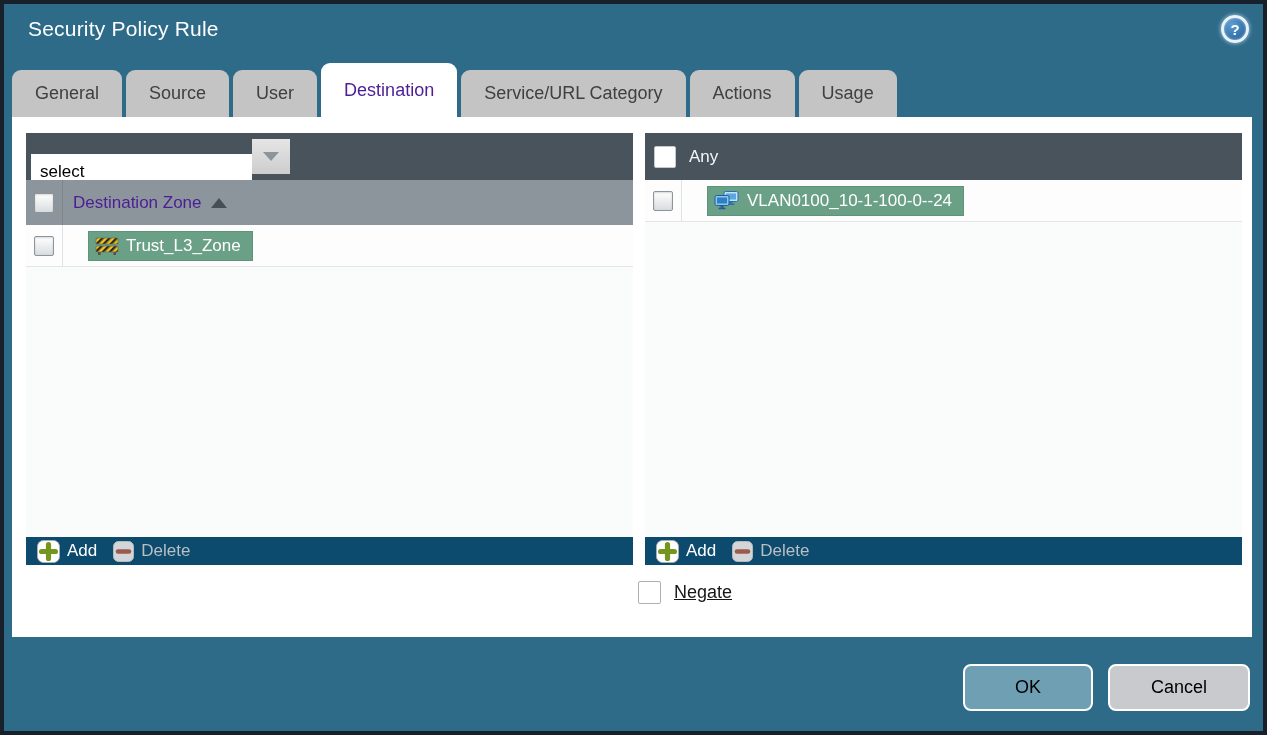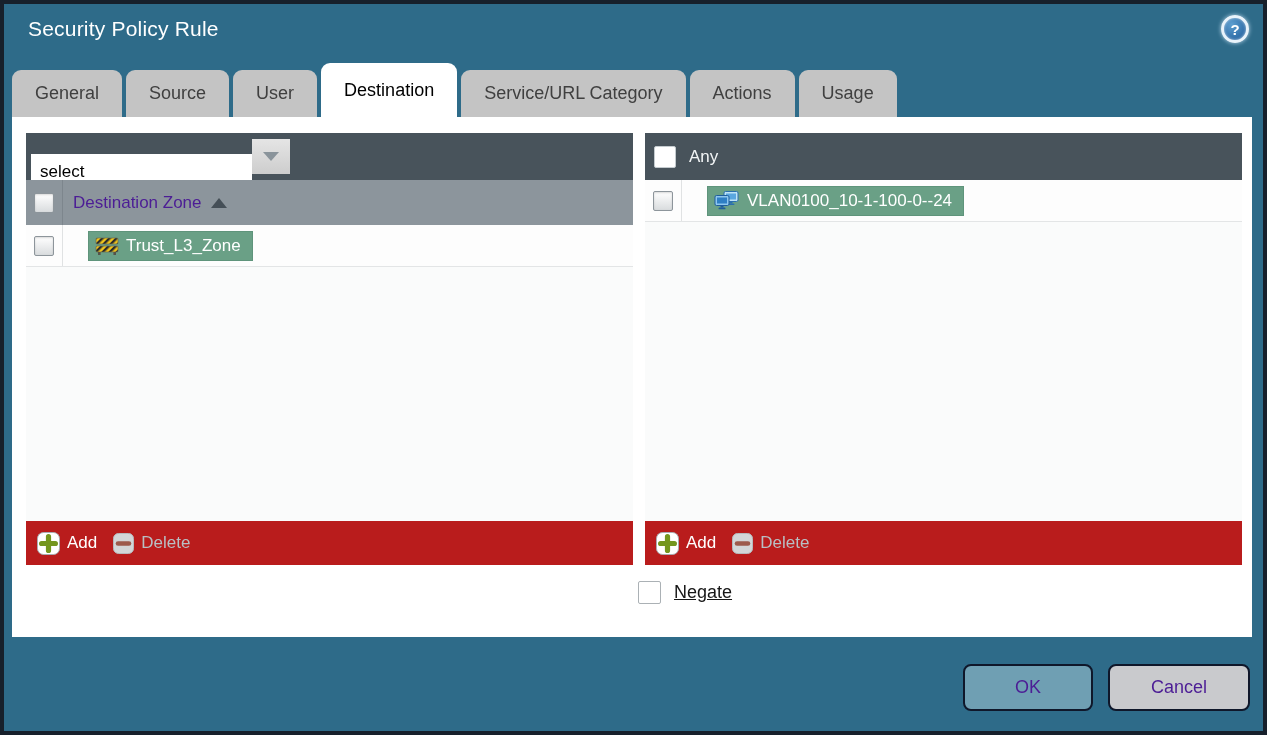--- a/index.html
+++ b/index.html
@@ -32,21 +32,21 @@
     display:flex; align-items:flex-end; gap:4px; z-index:2;
   }
   .tab {
     height:47px; padding:0 23px;
     background:#c4c4c4; color:#404040;
     border-radius:9px 9px 0 0;
     display:flex; align-items:center; justify-content:center;
     font-size:18px; cursor:pointer; white-space:nowrap;
   }
   .tab.active {
-    height:54px; background:#ffffff; color:#000000;
+    height:54px; background:#ffffff; color:#4c1d95;
   }
 
   .dialog-body {
     position:absolute; left:8px; top:113px;
     width:1240px; height:520px;
     background:#ffffff;
   }
 
   .panel { position:absolute; display:flex; flex-direction:column; }
   .panel-left  { left:14px;  top:16px; width:607px; height:432px; }
@@ -103,21 +103,21 @@
     border-right:1px solid #e0e2e3;
   }
   .chip {
     margin-left:25px; height:30px;
     background:#6aa086; border:1px solid #5f947b;
     display:inline-flex; align-items:center; gap:7px;
     padding:0 11px 0 6px; color:#ffffff; font-size:17px;
   }
 
   .panel-footer {
-    height:44px; background:#b91c1c; flex:0 0 auto;
+    height:28px; background:#0c4a6e; flex:0 0 auto;
     display:flex; align-items:center; padding-left:11px;
   }
   .footer-btn { display:flex; align-items:center; gap:7px; cursor:pointer; }
   .footer-btn .lbl { color:#ffffff; font-size:17px; }
   .footer-btn.disabled { cursor:default; }
   .footer-btn.disabled .lbl { color:#b9bfc3; }
   .footer-btn + .footer-btn { margin-left:16px; }
 
   .checkbox {
     width:20px; height:20px; border-radius:2px;
@@ -138,23 +138,23 @@
   }
 
   .negate-row {
     position:absolute; left:626px; top:464px;
     display:flex; align-items:center; gap:13px;
   }
   .negate-row .lbl { font-size:18px; color:#161616;text-decoration:underline; }
 
   .dlg-btn {
     position:absolute; top:660px; height:47px;
-    border:2px solid #0f172a; border-radius:8px;
-    display:flex; align-items:center; justify-content:center;
-    font-size:18px; color:#4c1d95; cursor:pointer;
+    border:2px solid #ffffff; border-radius:8px;
+    display:flex; align-items:center; justify-content:center;
+    font-size:18px; color:#000000; cursor:pointer;
   }
   .ok-btn     { left:959px;  width:130px; background:#6f9fb3; }
   .cancel-btn { left:1104px; width:142px; background:#c9cacd; }
 
   .svg-icon { display:block; flex:0 0 auto; }
 </style>
 </head>
 <body>
 
 <div class="window">

